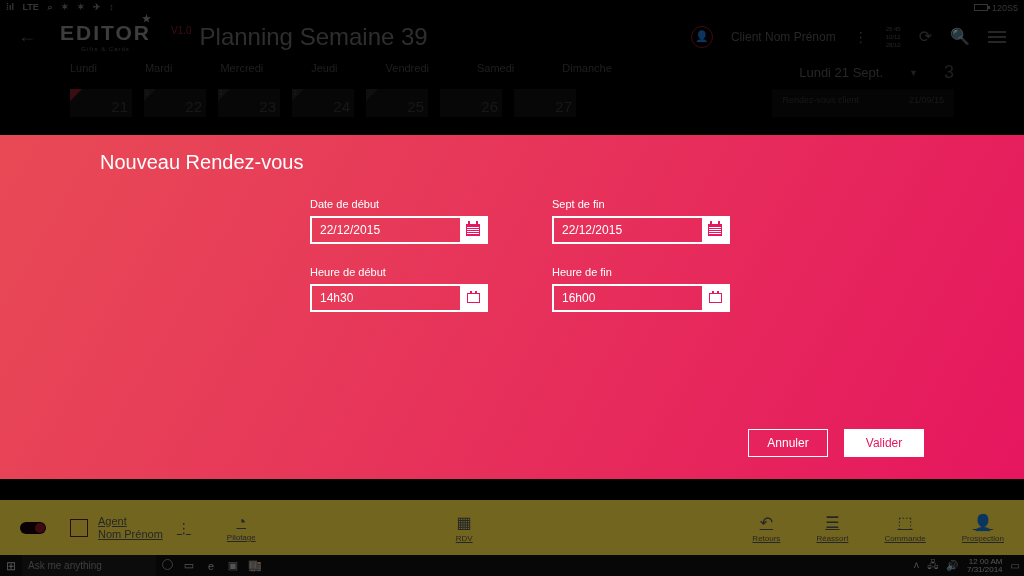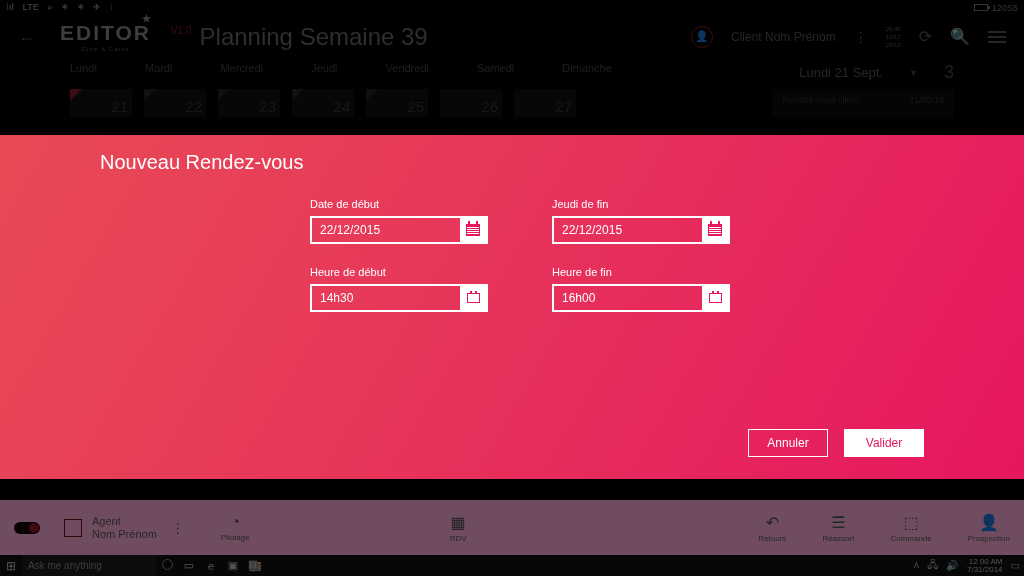--- a/index.html
+++ b/index.html
@@ -42,21 +42,21 @@
   .rdv-pill { margin-left:auto; background:#0c0c0c; color:#333; font-size:9px; padding:6px 10px; border-radius:1px; display:flex; gap:50px;}
 
   .hours-col { position:absolute; left:48px; top:424px; font-size:8px; color:#444; }
   .jour { position:absolute; left:16px; top:444px; text-align:center; color:#444; font-size:8px; }
   .jour .cal { width:16px; height:14px; border:1px solid #444; margin:0 auto 2px; position:relative;}
   .jour .cal:before{content:'';position:absolute;top:-3px;left:2px;width:2px;height:3px;background:#444;}
   .jour .cal:after{content:'';position:absolute;top:-3px;right:2px;width:2px;height:3px;background:#444;}
   .slots { position:absolute; left:70px; top:430px; display:flex; gap:12px; }
   .slot { width:62px; height:48px; background:#141414; }
 
-  .bottombar { position:absolute; left:0; bottom:21px; right:0; height:55px; background:#f9a8d4; display:flex; align-items:center; padding:0 14px; color:#555; }
+  .bottombar { position:absolute; left:0; bottom:21px; right:0; height:55px; background:#fde047; display:flex; align-items:center; padding:0 20px; color:#555;text-decoration:underline; }
   .toggle { width:26px; height:12px; border-radius:7px; background:#1a0004; display:flex; align-items:center; justify-content:flex-end; padding:1px;}
   .toggle .knob{width:10px;height:10px;border-radius:50%;background:#8a1a2a;}
   .agent-ic { margin:0 10px 0 24px; width:18px; height:18px; border:1px solid #6a1420; }
   .agent-txt { font-size:11px; line-height:13px; }
   .bb-item { text-align:center; font-size:8px; margin-left:36px; }
   .bb-item .ic { font-size:16px; display:block; margin-bottom:2px;}
   .bb-right { margin-left:auto; display:flex; }
 
   
   .dim { position:absolute; inset:0; background:rgba(0,0,0,0.55); }
@@ -277,21 +277,21 @@
         <div class="input">
           <div class="val">14h30</div>
           <div class="btn">
               <div class="clock-glyph"></div>
             </div>
         </div>
       </div>
     </div>
     <div class="col">
       <div class="field">
-        <div class="label">Jeudi de fin</div>
+        <div class="label">Sept de fin</div>
         <div class="input">
           <div class="val">22/12/2015</div>
           <div class="btn">
               <div class="cal-glyph">
                 <div class="lines"></div>
               </div>
             </div>
         </div>
       </div>
       <div class="field">

